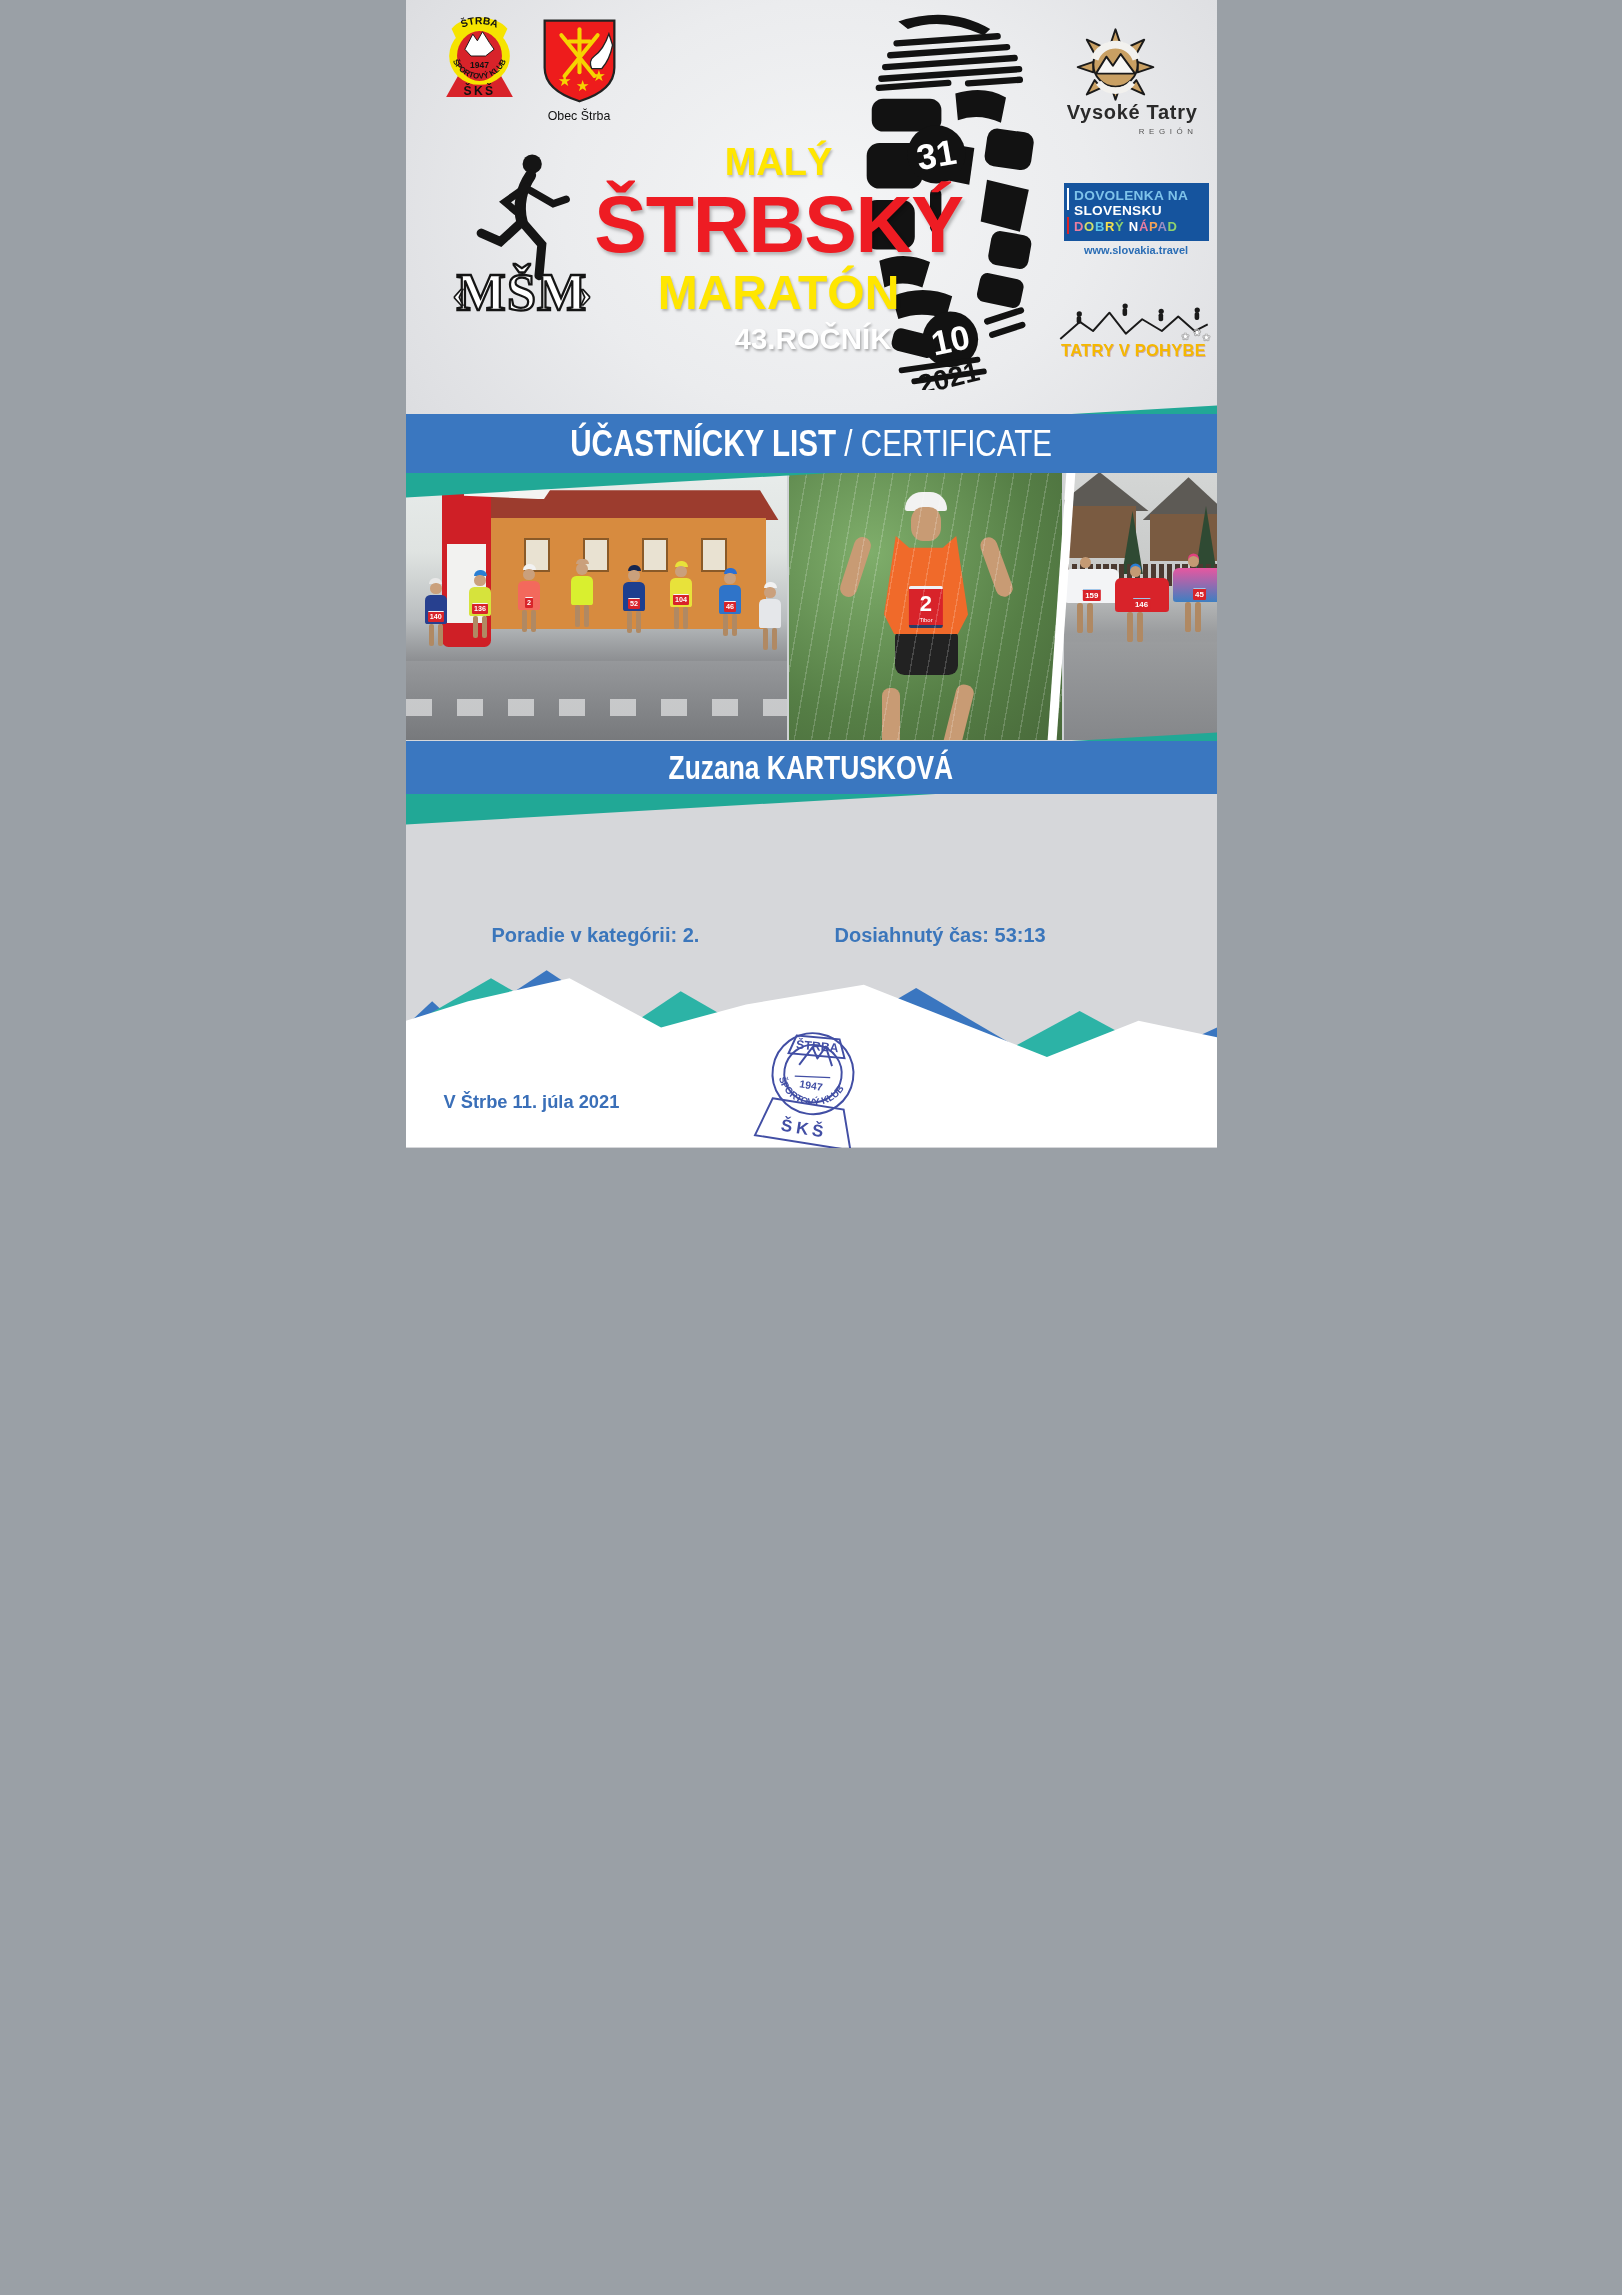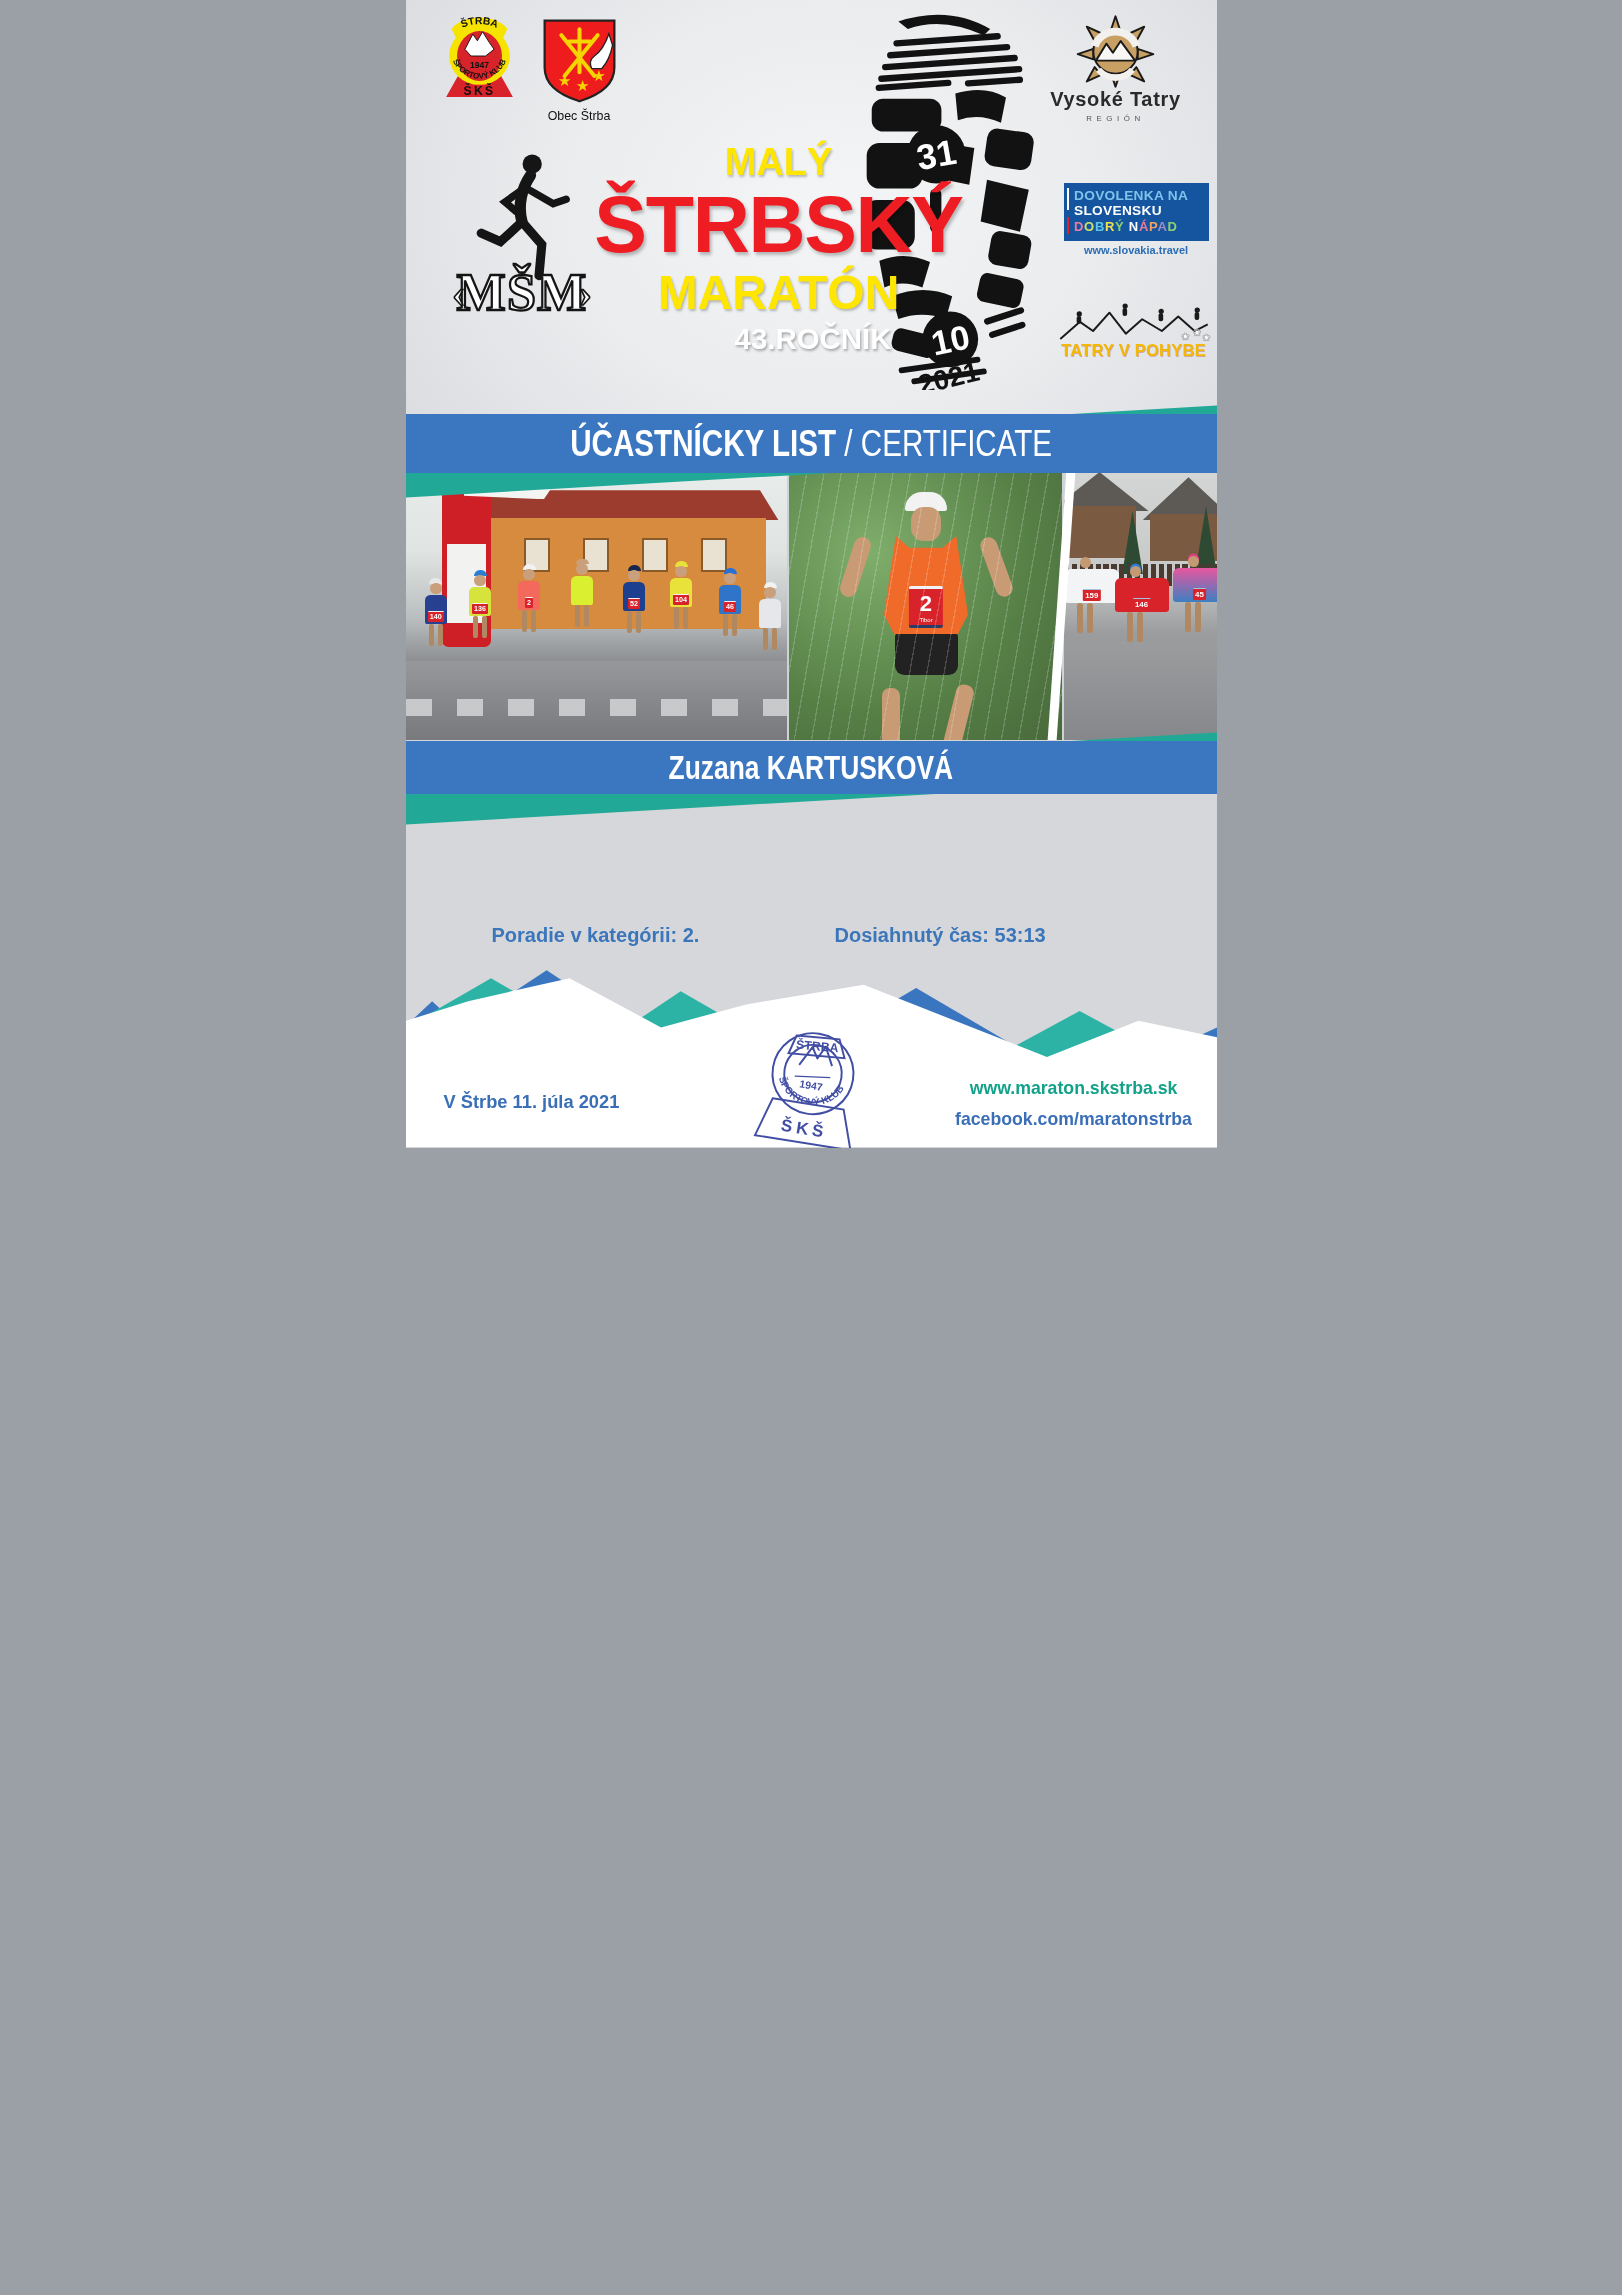--- a/index.html
+++ b/index.html
@@ -8,21 +8,21 @@
     background:radial-gradient(ellipse 589px 458px at 52% 18%, #f4f5f6 0%, #ebecee 45%, #dfe0e3 78%, #d6d7da 100%);
     font-family:"Liberation Sans", sans-serif;
   }
   .abs{position:absolute;}
   .cond{display:inline-block;transform:scaleX(.8);transform-origin:center;}
   
   .sks-logo{left:31px;top:6.5px;width:85px;height:98px;}
   .obec{left:131px;top:18.3px;width:85px;height:98px;text-align:center;}
   .obec-label{font-size:12.4px;color:#111;margin-top:2.6px;font-weight:500;}
   .msm{left:31px;top:141px;width:170px;height:190px;}
-  .vt{left:628px;top:15px;width:164px;height:131px;text-align:center;}
+  .vt{left:628px;top:28px;width:164px;height:131px;text-align:right;}
   .vt-name{font-size:20px;font-weight:700;color:#2a2a2a;letter-spacing:0.7px;}
   .vt-region{font-size:7.9px;color:#555;letter-spacing:4.6px;margin-top:2.6px;}
   .dovolenka{left:658px;top:183px;width:145px;}
   .dov-box{background:#15549e;padding:5.2px 6.5px 6.5px 10.5px;position:relative;}
   .dov-bar1{position:absolute;left:3.3px;top:5.2px;width:2.6px;height:22px;background:#fff;}
   .dov-bar2{position:absolute;left:3.3px;bottom:6.5px;width:2.6px;height:17px;background:#d8232a;}
   .dov-l1{color:#7ec3ea;font-size:13.7px;font-weight:700;letter-spacing:0.3px;}
   .dov-l2{color:#ffffff;font-size:13.7px;font-weight:700;letter-spacing:0.3px;}
   .dov-l3{font-size:13px;font-weight:700;letter-spacing:0.7px;margin-top:1.3px;}
   .dov-url{color:#2a6db5;font-size:11px;font-weight:700;text-align:center;margin-top:2.6px;}
@@ -474,19 +474,15 @@
         <path id="stamparc" d="M32 96 A55 55 0 0 0 138 96"></path>
       </defs>
     <g fill="#32409d">
       <text x="85" y="52" font-size="19" font-weight="bold" text-anchor="middle" transform="rotate(-4 85 45)">ŠTRBA</text>
       <text x="85" y="112" font-size="16" font-weight="bold" text-anchor="middle">1947</text>
       <text font-size="15" font-weight="bold"><textPath href="#stamparc" startOffset="50%" text-anchor="middle">ŠPORTOVÝ KLUB</textPath></text>
       <text x="85" y="182" font-size="26" font-weight="bold" text-anchor="middle" letter-spacing="6">ŠKŠ</text>
     </g>
   </svg>
 
-  <div class="abs urls">
-    <a class="url-web" href="#">www.maraton.skstrba.sk</a>
-    <a class="url-fb" href="#">facebook.com/maratonstrba</a>
-  </div>
 
 </div>
 
 
 </body></html>

